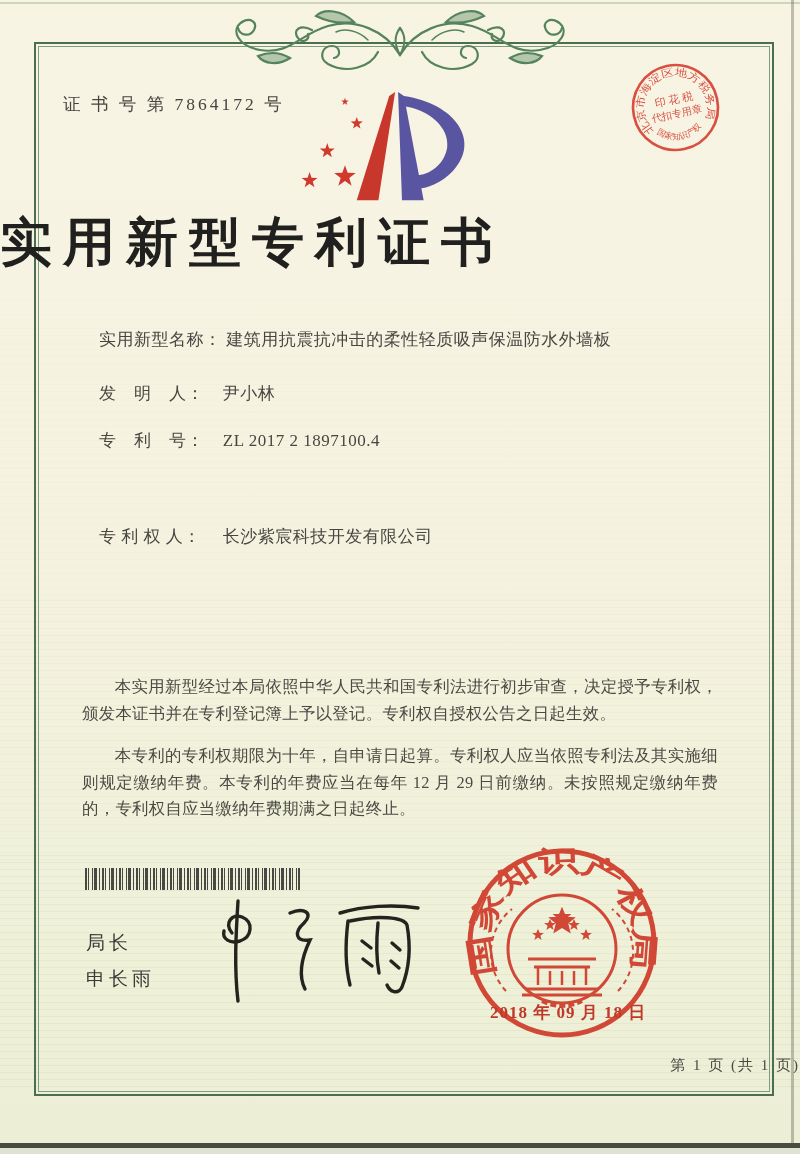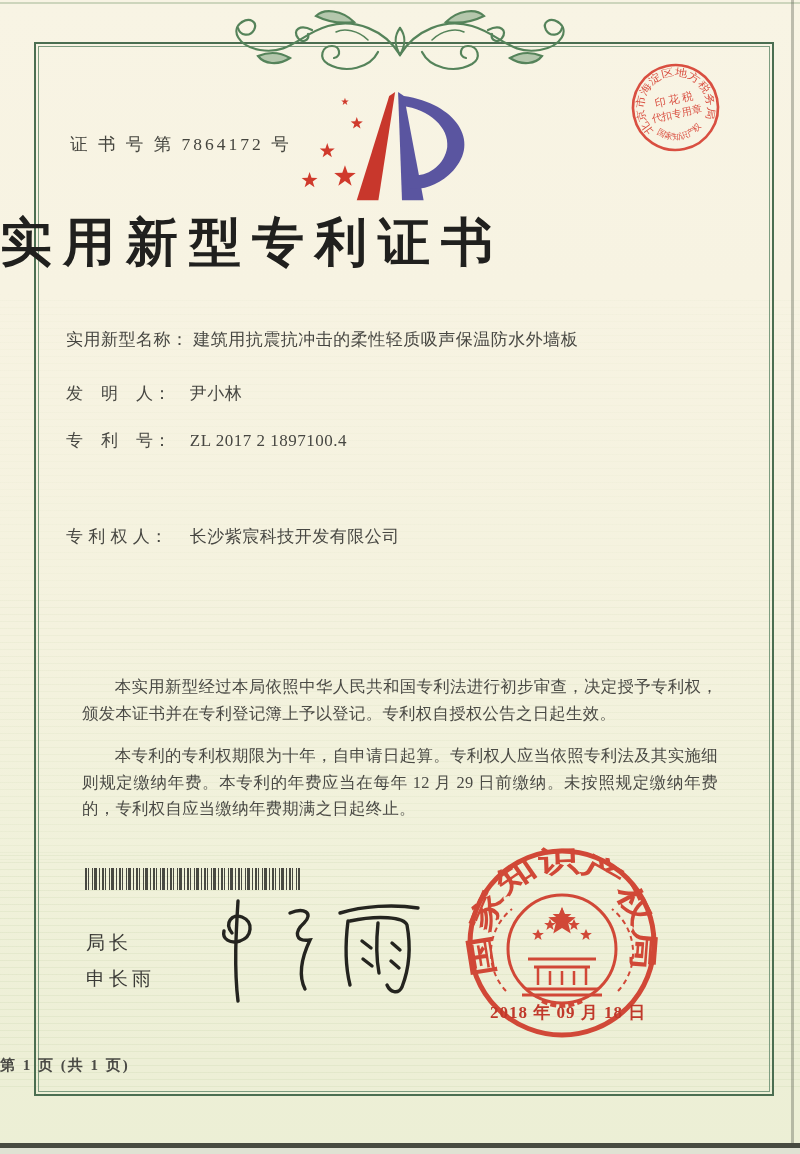--- a/index.html
+++ b/index.html
@@ -13,48 +13,48 @@
   .tex2{top:600px;height:260px;opacity:.38;}
   .tex3{top:855px;height:238px;opacity:.62;}
   .border-outer{position:absolute;left:34px;top:42px;width:736px;height:1050px;
                 border:2px solid #4b6e51;}
   .border-inner{position:absolute;left:2px;top:2px;right:2px;bottom:2px;
                 border:1px solid #7d9c80;}
   .edge-top{position:absolute;left:0;top:2px;width:100%;height:2px;background:rgba(125,155,115,.35);}
   .edge-right{position:absolute;left:791px;top:0;width:3px;height:1143px;background:rgba(100,106,90,.40);}
   .edge-bottom1{position:absolute;left:0;top:1143px;width:100%;height:5px;background:#474b40;}
   .edge-bottom2{position:absolute;left:0;top:1148px;width:100%;height:6px;background:#dfe2d3;}
-  .cert-no{position:absolute;left:70px;top:92px;font-size:17.5px;color:#45453f;letter-spacing:3px;margin-top:40px;}
+  .cert-no{position:absolute;left:63px;top:92px;font-size:17.5px;color:#45453f;letter-spacing:3px;}
   .page-title{position:absolute;left:0;top:208px;width:100%;
               font-size:52px;font-weight:600;color:#20201e;letter-spacing:11px;}
   .flourish{position:absolute;left:210px;top:0;}
   .logo{position:absolute;left:292px;top:90px;}
   .row{position:absolute;left:66px;font-size:17px;color:#474742;letter-spacing:.5px;white-space:nowrap;}
-  .row .lbl{display:inline-block;min-width:119px;color:#474742;}
+  .row .lbl{display:inline-block;min-width:119px;color:#474742;margin-left:33px;}
   .addr-lines{display:inline-block;vertical-align:top;white-space:normal;width:540px;line-height:28px;}
   .grant-right{position:absolute;left:450px;top:0;white-space:nowrap;}
   .paras{position:absolute;left:66px;top:658px;width:668px;font-size:16.4px;line-height:26.5px;
          color:#4a4a45;text-align:justify;letter-spacing:.3px;}
   .paras p{margin:16px;text-indent:2em;}
   .barcode{position:absolute;left:85px;top:868px;width:215px;height:22px;opacity:.85;
            background:repeating-linear-gradient(90deg,
              #2b2b28 0 2px,transparent 2px 3px,
              #2b2b28 3px 4px,transparent 4px 7px,
              #2b2b28 7px 8px,transparent 8px 9px,
              #2b2b28 9px 12px,transparent 12px 14px,
              #2b2b28 14px 15px,transparent 15px 17px);}
   .sig-role{position:absolute;left:86px;top:930px;font-size:19px;color:#3a3a36;letter-spacing:4px;}
   .sig-name{position:absolute;left:86px;top:966px;font-size:19px;color:#3a3a36;letter-spacing:4px;}
   .signature-svg{position:absolute;left:198px;top:893px;}
   .seal-cnipa{position:absolute;left:462px;top:843px;opacity:.92;}
   .seal-date{position:absolute;left:468px;top:1001px;width:200px;text-align:center;
              font-size:17px;color:#c0392b;letter-spacing:1px;font-weight:600;}
   .seal-tax{position:absolute;left:618px;top:50px;transform:rotate(-12deg);opacity:.88;}
-  .footer{position:absolute;left:0;top:1056px;width:100%;text-align:left;
-          font-size:15px;color:#4a4a45;letter-spacing:2px;font-weight:bold;}
+  .footer{position:absolute;left:0;top:1056px;width:100%;text-align:right;
+          font-size:15px;color:#4a4a45;letter-spacing:2px;}
 </style>
 </head>
 <body>
 
 <div class="photo">
 
   <div class="tex tex1"></div>
   <div class="tex tex2"></div>
   <div class="tex tex3"></div>
 

